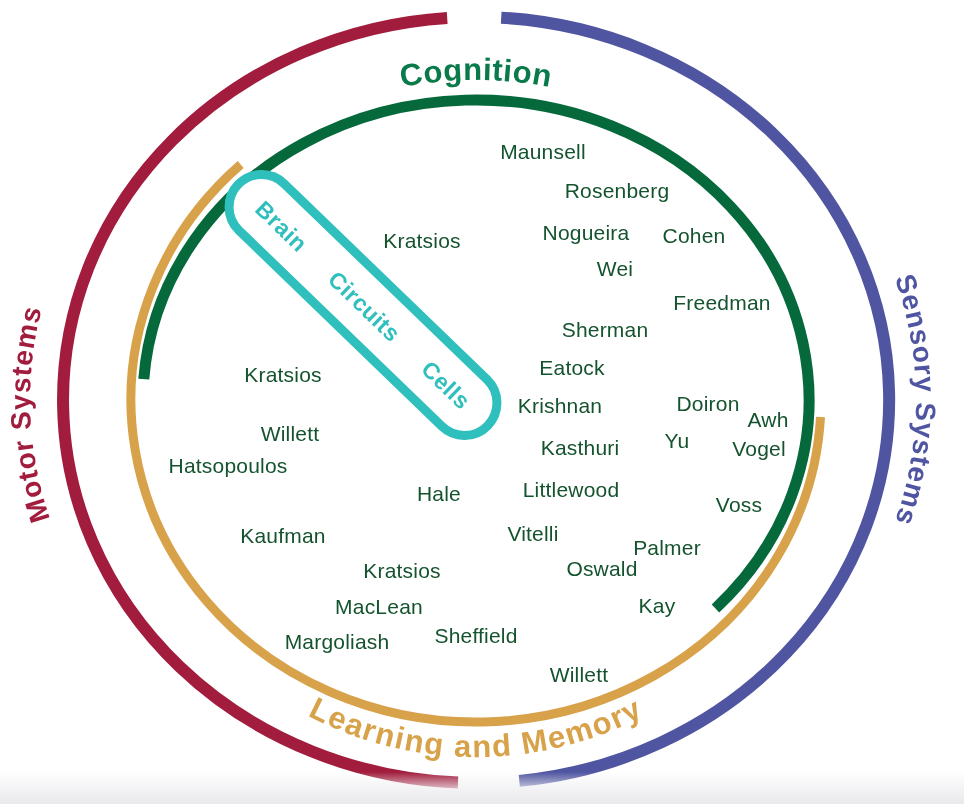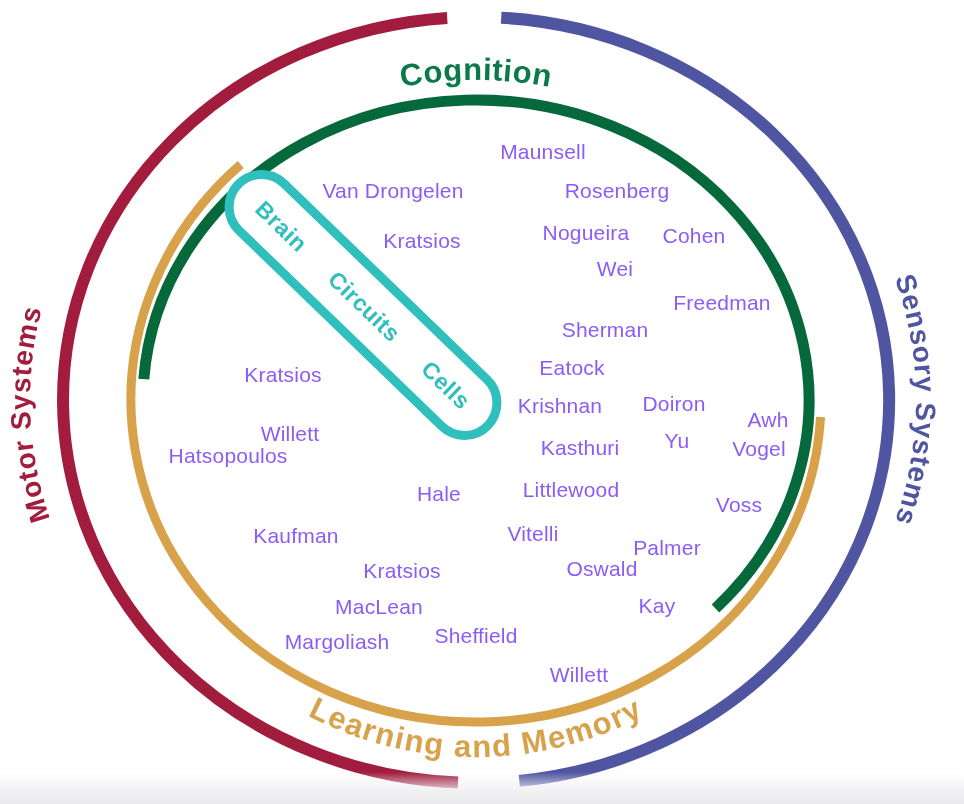--- a/index.html
+++ b/index.html
@@ -27,21 +27,21 @@
   .cognition-label  { font-size: 31px; fill: #0A7A4A; letter-spacing: 0.5px; }
   .learning-label   { font-size: 31px; fill: #D8A24A; letter-spacing: 1.5px; }
   .motor-label      { font-size: 28px; fill: #A21C3D; letter-spacing: 1px; }
   .sensory-label    { font-size: 28px; fill: #4F55A0; letter-spacing: 1px; }
 
   .name {
     position: absolute;
     transform: translate(-50%, -50%);
     white-space: nowrap;
     font-size: 21px;
-    color: #8b5cf6;
+    color: #14532d;
     letter-spacing: 0.2px;
   }
 
   .badge {
     position: absolute;
     left: 363px;
     top: 305px;
     width: 356px;
     height: 74px;
     box-sizing: border-box;
@@ -110,42 +110,41 @@
     </text>
   </svg>
 
   <div class="badge">
     <span>Brain</span>
     <span>Circuits</span>
     <span>Cells</span>
   </div>
 
   <div class="name" style="left:543px;top:152px">Maunsell</div>
-  <div class="name" style="left:393px;top:191px">Van Drongelen</div>
   <div class="name" style="left:617px;top:191px">Rosenberg</div>
   <div class="name" style="left:422px;top:241px">Kratsios</div>
   <div class="name" style="left:586px;top:233px">Nogueira</div>
   <div class="name" style="left:694px;top:236px">Cohen</div>
   <div class="name" style="left:615px;top:269px">Wei</div>
   <div class="name" style="left:722px;top:303px">Freedman</div>
   <div class="name" style="left:605px;top:330px">Sherman</div>
   <div class="name" style="left:572px;top:368px">Eatock</div>
   <div class="name" style="left:283px;top:375px">Kratsios</div>
   <div class="name" style="left:560px;top:406px">Krishnan</div>
-  <div class="name" style="left:674px;top:404px">Doiron</div>
+  <div class="name" style="left:708px;top:404px">Doiron</div>
   <div class="name" style="left:768px;top:420px">Awh</div>
   <div class="name" style="left:290px;top:434px">Willett</div>
   <div class="name" style="left:580px;top:448px">Kasthuri</div>
   <div class="name" style="left:677px;top:441px">Yu</div>
   <div class="name" style="left:759px;top:449px">Vogel</div>
-  <div class="name" style="left:228px;top:456px">Hatsopoulos</div>
+  <div class="name" style="left:228px;top:466px">Hatsopoulos</div>
   <div class="name" style="left:439px;top:494px">Hale</div>
   <div class="name" style="left:571px;top:490px">Littlewood</div>
   <div class="name" style="left:739px;top:505px">Voss</div>
-  <div class="name" style="left:296px;top:536px">Kaufman</div>
+  <div class="name" style="left:283px;top:536px">Kaufman</div>
   <div class="name" style="left:533px;top:534px">Vitelli</div>
   <div class="name" style="left:667px;top:548px">Palmer</div>
   <div class="name" style="left:402px;top:571px">Kratsios</div>
   <div class="name" style="left:602px;top:569px">Oswald</div>
   <div class="name" style="left:657px;top:606px">Kay</div>
   <div class="name" style="left:379px;top:607px">MacLean</div>
   <div class="name" style="left:476px;top:636px">Sheffield</div>
   <div class="name" style="left:337px;top:642px">Margoliash</div>
   <div class="name" style="left:579px;top:675px">Willett</div>
 

